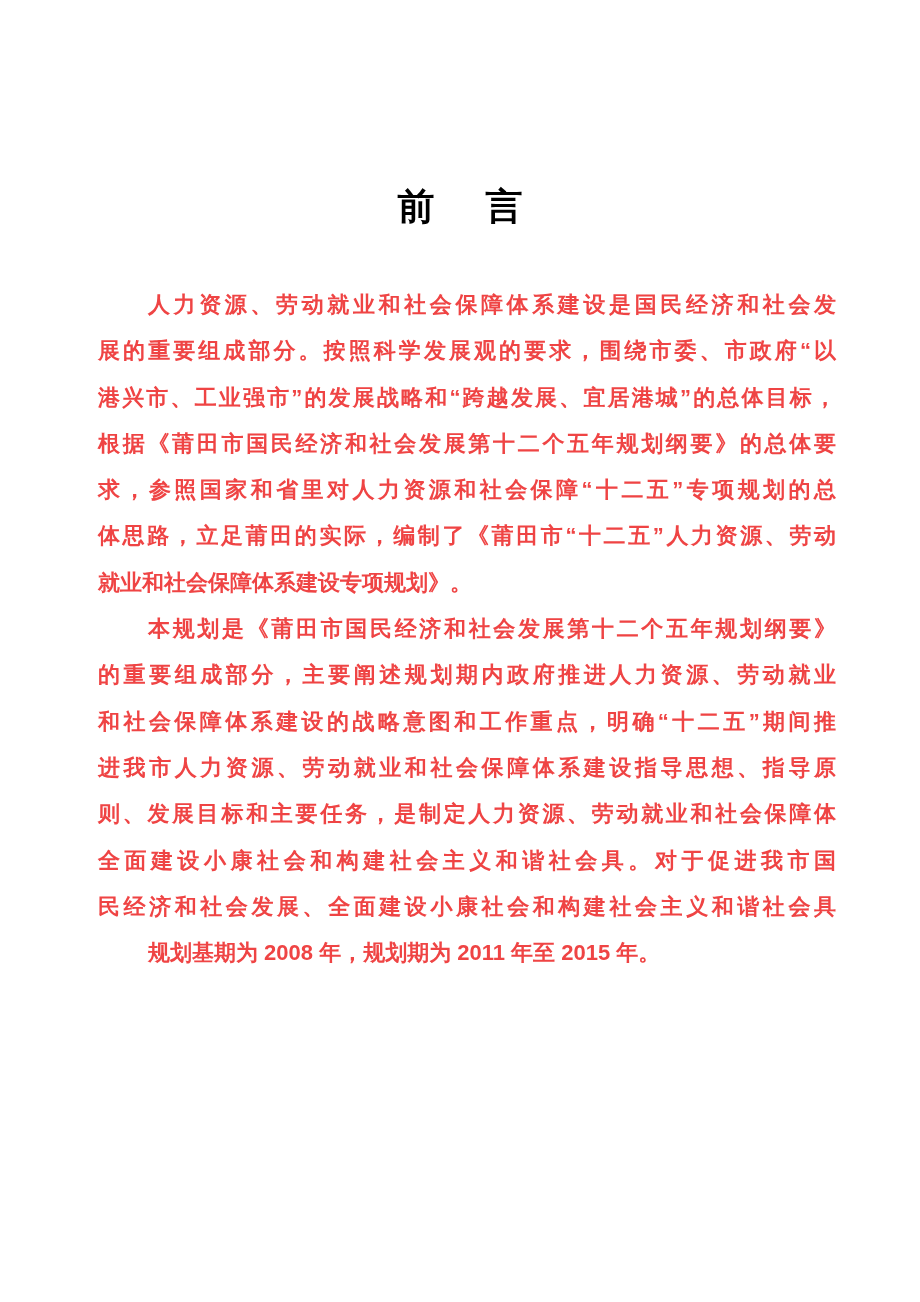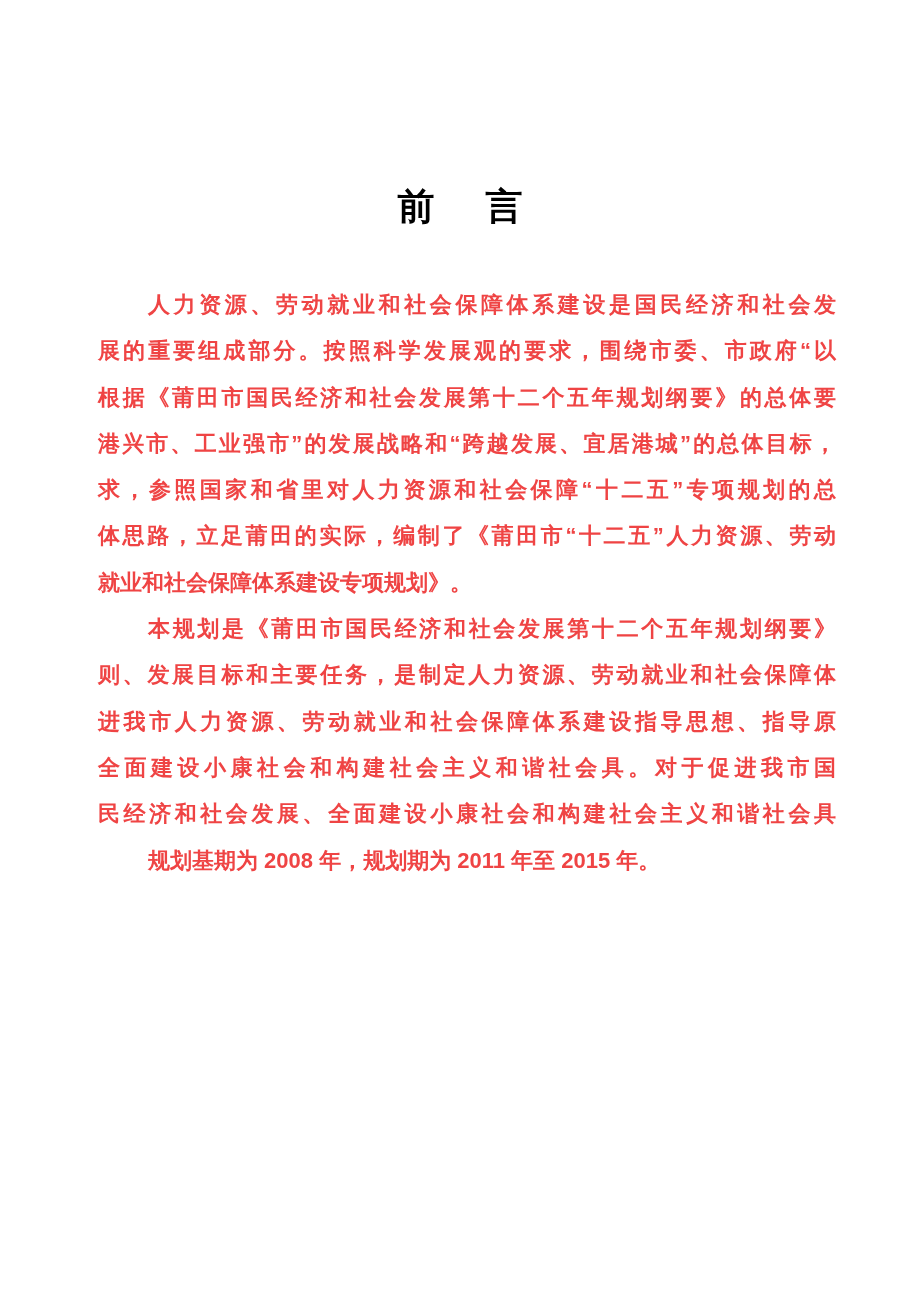--- a/index.html
+++ b/index.html
@@ -63,30 +63,32 @@
 <body>
 
 <div class="page">
 
   <h1 class="doc-title">前　言</h1>
 
   <div class="doc-body">
     <div class="para">
         <div class="line first">人力资源、劳动就业和社会保障体系建设是国民经济和社会发</div>
         <div class="line">展的重要组成部分。按照科学发展观的要求，围绕市委、市政府“以</div>
+        <div class="line">港兴市、工业强市”的发展战略和“跨越发展、宜居港城”的总体目标，</div>
         <div class="line">根据《莆田市国民经济和社会发展第十二个五年规划纲要》的总体要</div>
-        <div class="line">港兴市、工业强市”的发展战略和“跨越发展、宜居港城”的总体目标，</div>
         <div class="line">求，参照国家和省里对人力资源和社会保障“十二五”专项规划的总</div>
         <div class="line">体思路，立足莆田的实际，编制了《莆田市“十二五”人力资源、劳动</div>
         <div class="line last">就业和社会保障体系建设专项规划》。</div>
       </div>
     <div class="para">
         <div class="line first">本规划是《莆田市国民经济和社会发展第十二个五年规划纲要》</div>
+        <div class="line">的重要组成部分，主要阐述规划期内政府推进人力资源、劳动就业</div>
+        <div class="line">和社会保障体系建设的战略意图和工作重点，明确“十二五”期间推</div>
+        <div class="line">进我市人力资源、劳动就业和社会保障体系建设指导思想、指导原</div>
         <div class="line">则、发展目标和主要任务，是制定人力资源、劳动就业和社会保障体</div>
-        <div class="line">进我市人力资源、劳动就业和社会保障体系建设指导思想、指导原</div>
         <div class="line">全面建设小康社会和构建社会主义和谐社会具。对于促进我市国</div>
         <div class="line">民经济和社会发展、全面建设小康社会和构建社会主义和谐社会具</div>
       </div>
     <div class="para">
         <div class="line first last">规划基期为 2008 年，规划期为 2011 年至 2015 年。</div>
       </div>
   </div>
 
   <div class="page-number">4</div>
 

